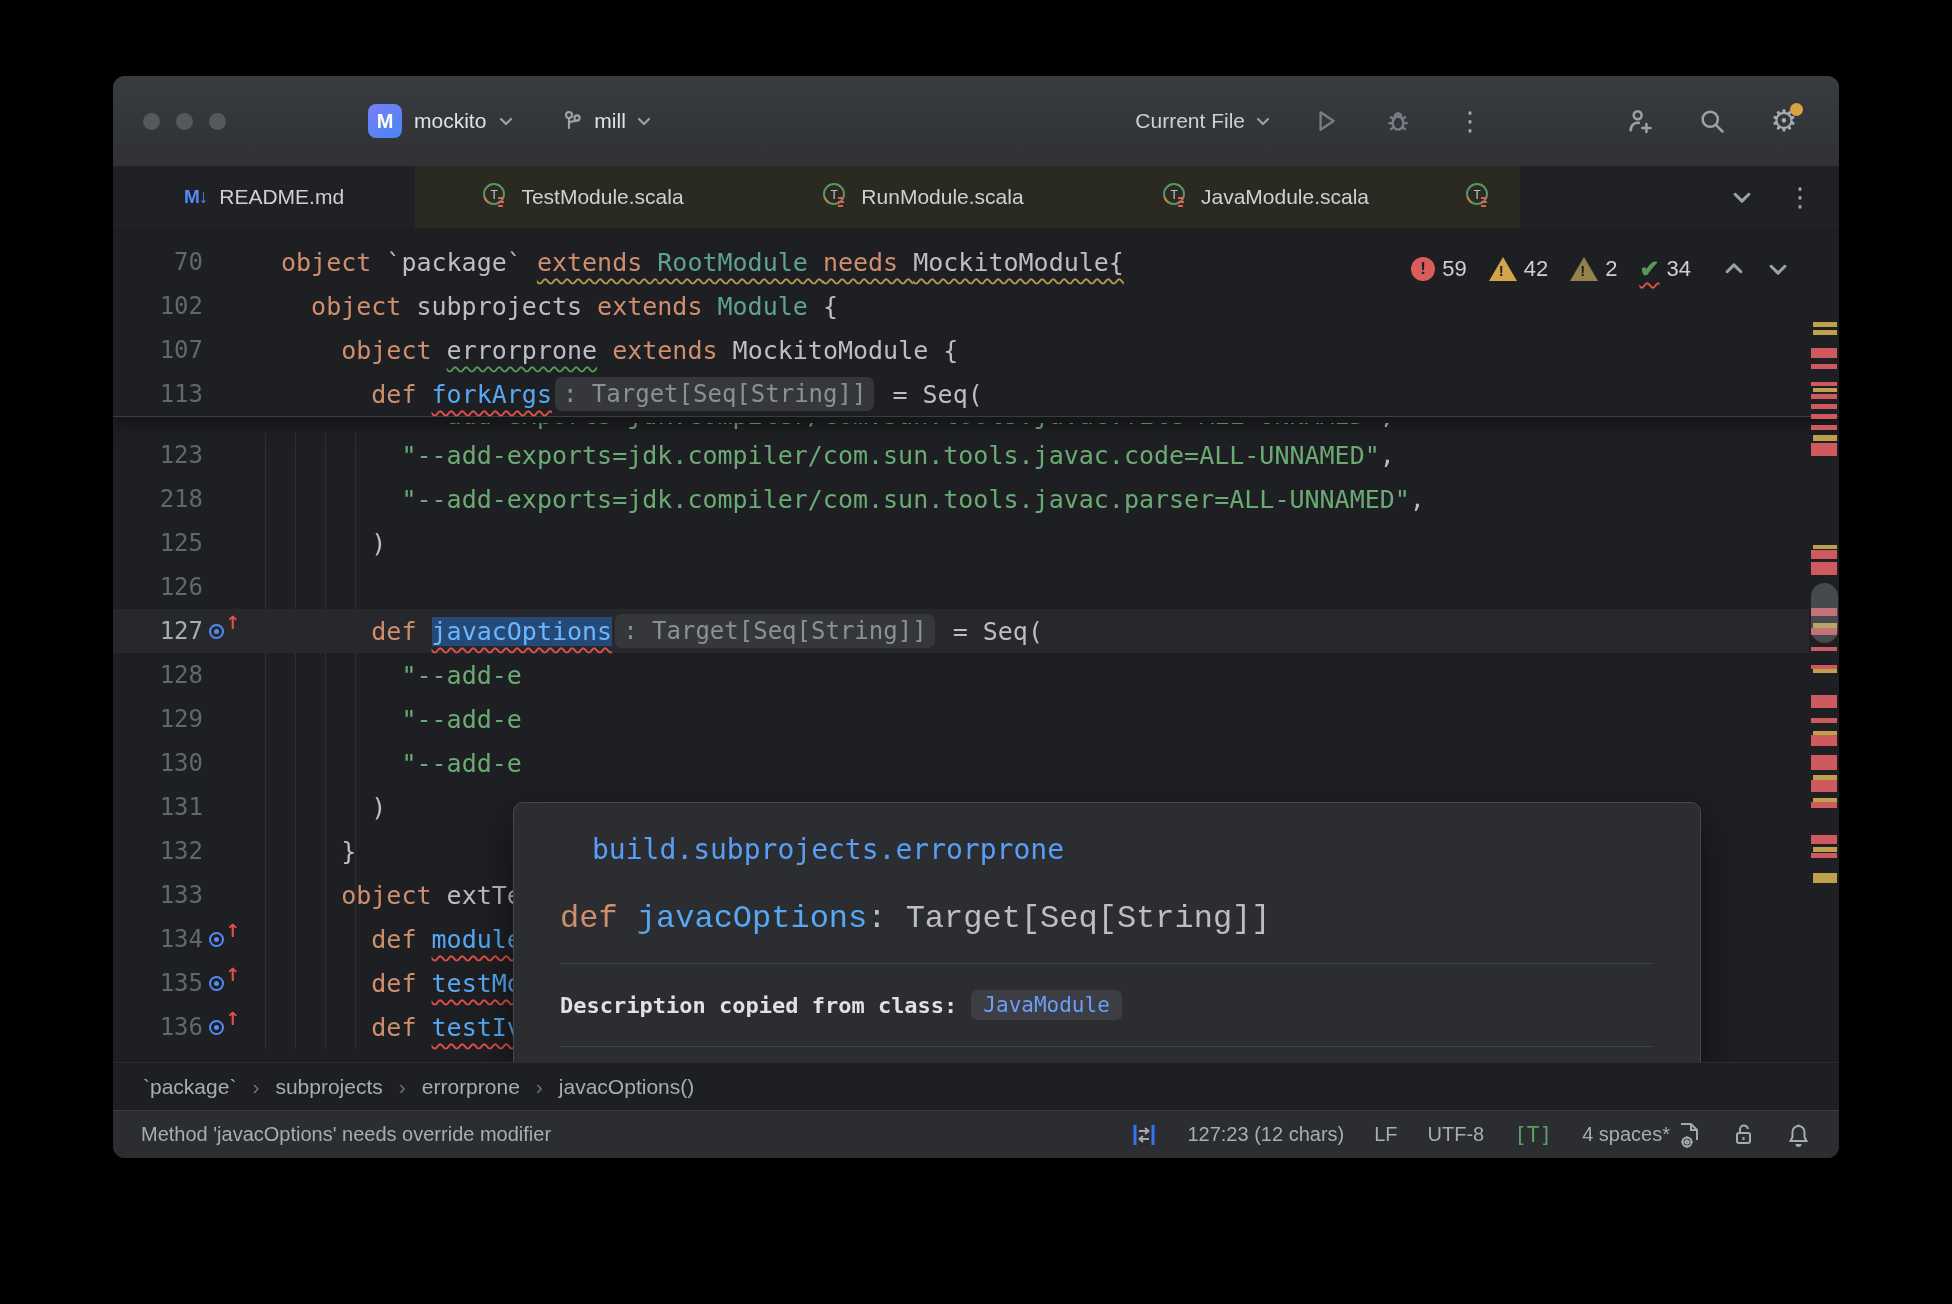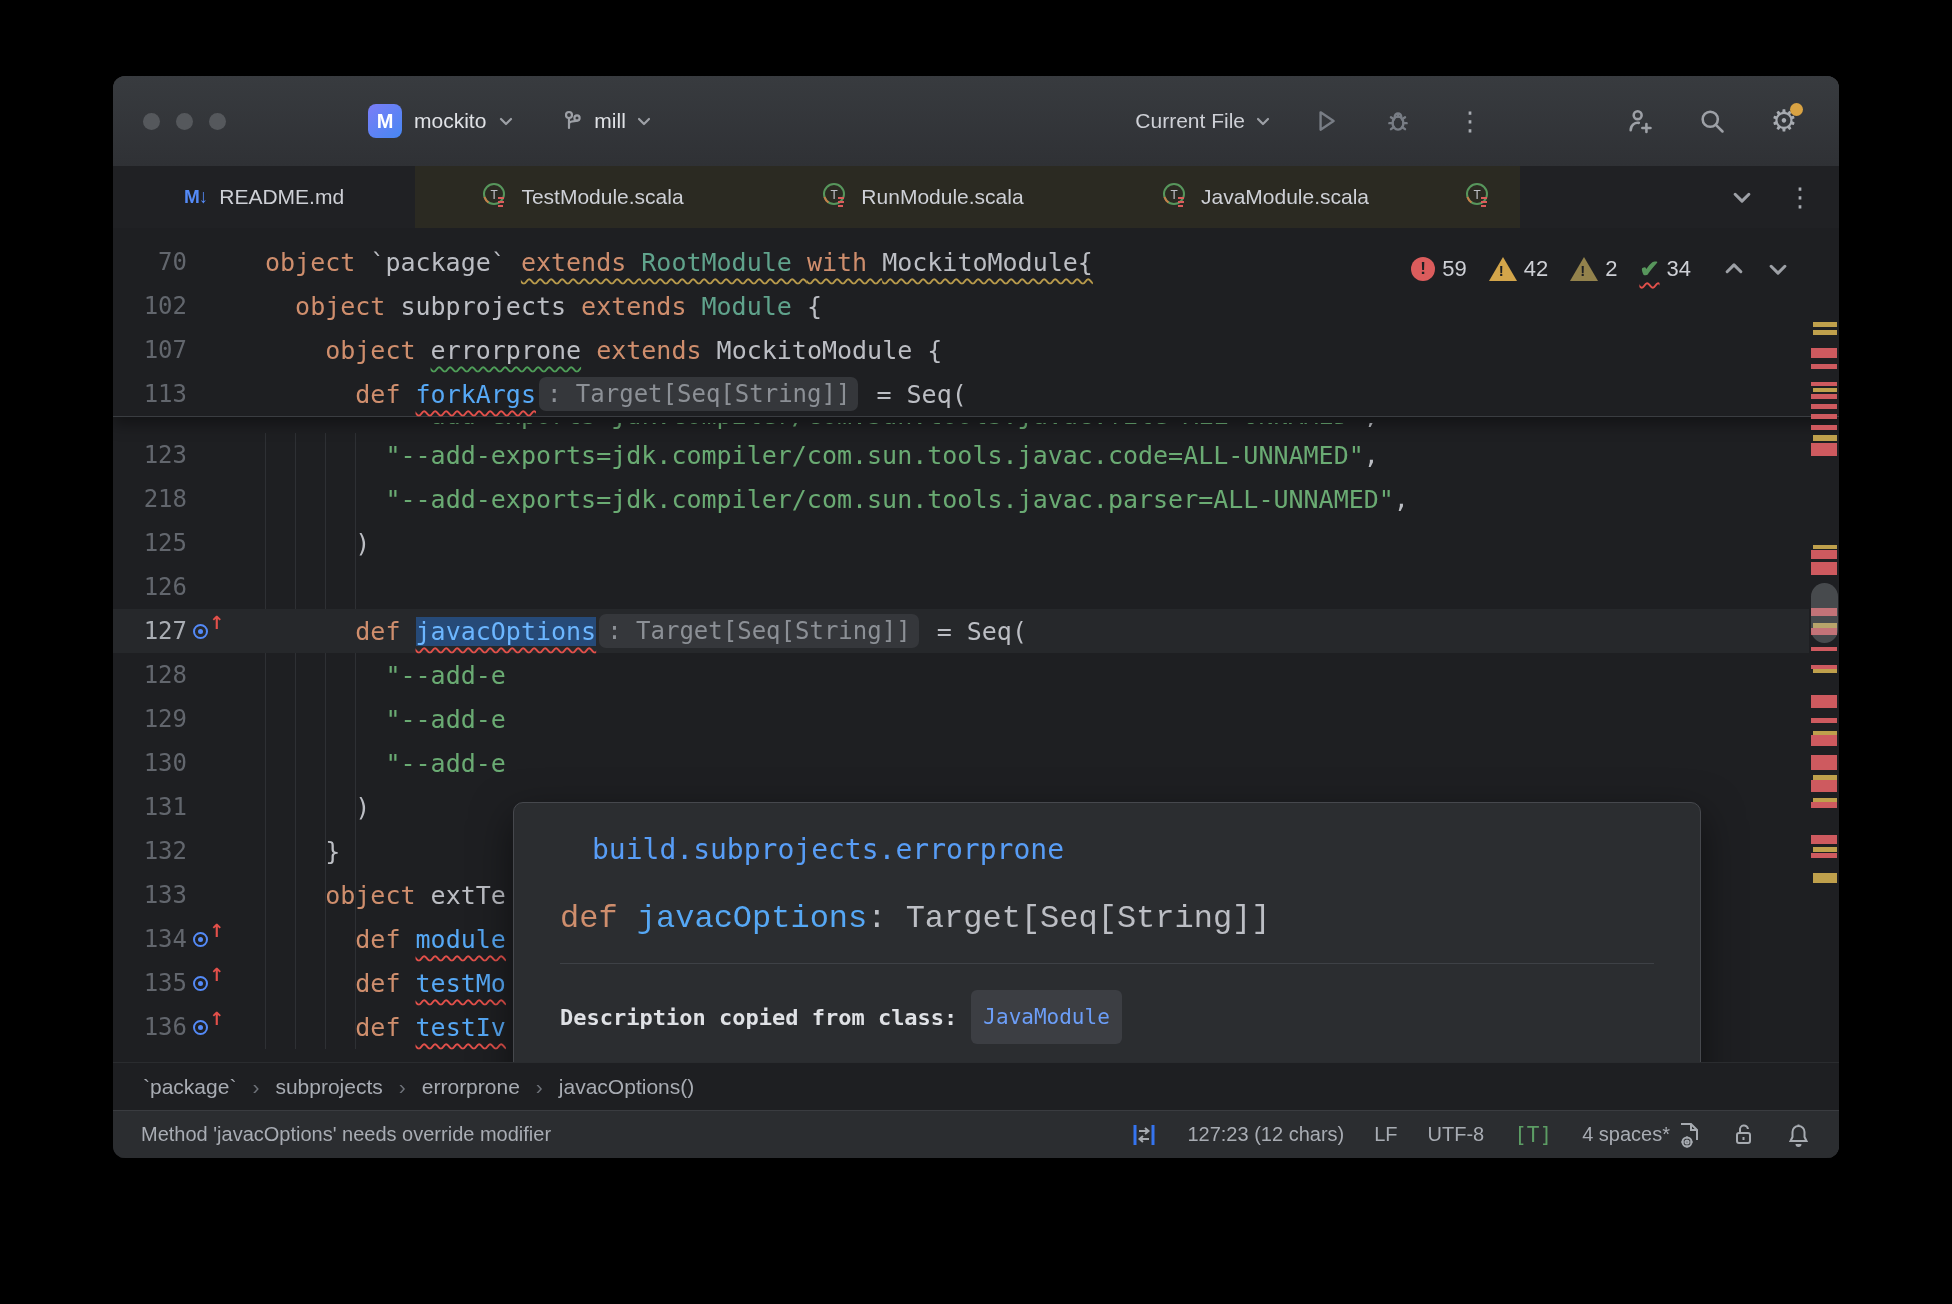--- a/index.html
+++ b/index.html
@@ -37,21 +37,21 @@
     border-radius:2px; background:#9BA0A6; }
   .tab.tint { background:#2B2A22; }
   .tab .close { color:#9DA0A6; font-size:24px; margin-left:2px; }
   .md-ic { color:#548AF7; font-weight:700; font-size:19px; letter-spacing:-1px; white-space:nowrap; }
   .tab-controls { margin-left:auto; display:flex; align-items:center; gap:34px; padding:0 26px; background:#202124; color:#9DA0A6; }
 
   
   .editor { position:relative; flex:1 1 auto; background:#1E1F22; overflow:hidden;
     font-family:"DejaVu Sans Mono", monospace; }
   .line { display:flex; align-items:center; height:44px; font-size:25px; white-space:pre; }
-  .line .ln { width:74px; text-align:right; color:#62666D; font-size:24px; flex:0 0 auto; }
+  .line .ln { width:74px; text-align:right; color:#62666D; font-size:24px; flex:0 0 auto;margin-left:16px; }
   .line .gut { width:46px; flex:0 0 auto; position:relative; height:44px; }
   .line .code { margin-left:32px; white-space:pre; display:flex; align-items:center; }
   .line.cur { background:#26282B; }
   .line.cur .ln { color:#A9ADB3; }
   .tok-kw { color:#CF8E6D; } .tok-id { color:#BCBEC4; } .tok-plain { color:#BCBEC4; }
   .tok-fn { color:#56A8F5; } .tok-str { color:#6AAB73; } .tok-type { color:#60A38C; }
   .tok-fnsel { color:#6CB6FF; background:#264A78; }
   .tok-inlay { color:#8C9096; background:#35373B; border-radius:7px; padding:3px 8px; margin:0 3px; font-size:24px; }
   .u-red { text-decoration:underline wavy #E3504A 1.5px; text-underline-offset:7px; text-decoration-skip-ink:none; }
   .u-yellow { text-decoration:underline wavy #B89A4B 1.5px; text-underline-offset:7px; text-decoration-skip-ink:none; }
@@ -91,21 +91,21 @@
   
   .popup { position:absolute; left:400px; top:574px; width:1188px; height:384px; background:#2B2D30;
     border:1px solid #46484D; border-radius:10px; z-index:30; box-shadow:0 14px 40px rgba(0,0,0,.5);
     display:flex; flex-direction:column; padding:30px 46px 22px 46px; font-size:22px; color:#CED0D6; }
   .pop-path { font-family:"DejaVu Sans Mono", monospace; font-size:28px; color:#589DF6;margin-left:32px; }
   .pop-sig { font-family:Liberation Mono, monospace; font-size:32px; margin-top:34px; white-space:pre; }
   .pop-hr { border:none; border-top:1px solid #3E4146; margin:26px 0; }
   .pop-desc-row { display:flex; align-items:center; gap:14px; }
   .pop-desc-label { font-weight:700; color:#DFE1E5; }
   .chip { font-family:"DejaVu Sans Mono", monospace; font-size:21px; color:#6C9EF8; background:#3C3E43;
-    border-radius:6px; padding:15px 12px; }
+    border-radius:6px; padding:3px 12px; }
 
   
   .breadcrumbs { height:48px; flex:0 0 auto; display:flex; align-items:center; gap:16px; padding-left:30px;
     background:#1E1F22; font-size:21px; color:#A8ACB3; border-top:1px solid #2A2C2F; }
   .crumb-sep { color:#6F737A; }
 
   
   .statusbar { height:48px; flex:0 0 auto; display:flex; align-items:center; background:#2B2D30;
     border-top:1px solid #3A3C40; font-size:20px; color:#A8ACB3; padding:0 28px; gap:30px; }
   .sb-msg { margin-right:auto; }
@@ -252,21 +252,21 @@
         <div class="line"><span class="ln">129</span><span class="gut"></span><span class="code"><span class="tok-plain">        </span><span class="tok-str">"--add-e</span></span></div>
         <div class="line"><span class="ln">130</span><span class="gut"></span><span class="code"><span class="tok-plain">        </span><span class="tok-str">"--add-e</span></span></div>
         <div class="line"><span class="ln">131</span><span class="gut"></span><span class="code"><span class="tok-plain">      </span><span class="tok-plain">)</span></span></div>
         <div class="line"><span class="ln">132</span><span class="gut"></span><span class="code"><span class="tok-plain">    </span><span class="tok-plain">}</span></span></div>
         <div class="line"><span class="ln">133</span><span class="gut"></span><span class="code"><span class="tok-plain">    </span><span class="tok-kw">object </span><span class="tok-id">extTe</span></span></div>
         <div class="line"><span class="ln">134</span><span class="gut"><span class="ovr"><i></i><b>↑</b></span></span><span class="code"><span class="tok-plain">      </span><span class="tok-kw">def </span><span class="tok-fn u-red">module</span></span></div>
         <div class="line"><span class="ln">135</span><span class="gut"><span class="ovr"><i></i><b>↑</b></span></span><span class="code"><span class="tok-plain">      </span><span class="tok-kw">def </span><span class="tok-fn u-red">testMo</span></span></div>
         <div class="line"><span class="ln">136</span><span class="gut"><span class="ovr"><i></i><b>↑</b></span></span><span class="code"><span class="tok-plain">      </span><span class="tok-kw">def </span><span class="tok-fn u-red">testIv</span></span></div>
       </div>
     <div class="sticky" id="sticky">
-        <div class="line"><span class="ln">70</span><span class="gut"></span><span class="code"><span class="tok-kw">object </span><span class="tok-id">`package` </span><span class="tok-kw u-yellow">extends </span><span class="tok-type u-yellow">RootModule </span><span class="tok-kw u-yellow">with </span><span class="tok-plain u-yellow">MockitoModule{</span></span></div>
+        <div class="line"><span class="ln">70</span><span class="gut"></span><span class="code"><span class="tok-kw">object </span><span class="tok-id">`package` </span><span class="tok-kw u-yellow">extends </span><span class="tok-type u-yellow">RootModule </span><span class="tok-kw u-yellow">needs </span><span class="tok-plain u-yellow">MockitoModule{</span></span></div>
         <div class="line"><span class="ln">102</span><span class="gut"></span><span class="code"><span class="tok-plain">  </span><span class="tok-kw">object </span><span class="tok-id">subprojects </span><span class="tok-kw">extends </span><span class="tok-type">Module </span><span class="tok-plain">{</span></span></div>
         <div class="line"><span class="ln">107</span><span class="gut"></span><span class="code"><span class="tok-plain">    </span><span class="tok-kw">object </span><span class="tok-id u-green">errorprone</span><span class="tok-plain"> </span><span class="tok-kw">extends </span><span class="tok-plain">MockitoModule {</span></span></div>
         <div class="line"><span class="ln">113</span><span class="gut"></span><span class="code"><span class="tok-plain">      </span><span class="tok-kw">def </span><span class="tok-fn u-red">forkArgs</span><span class="tok-inlay">: Target[Seq[String]]</span><span class="tok-plain"> = Seq(</span></span></div>
       </div>
 
     <div class="inspections">
       <span class="insp-item">
           <span class="err-ic">!</span>
         <span>59</span>
         </span>

